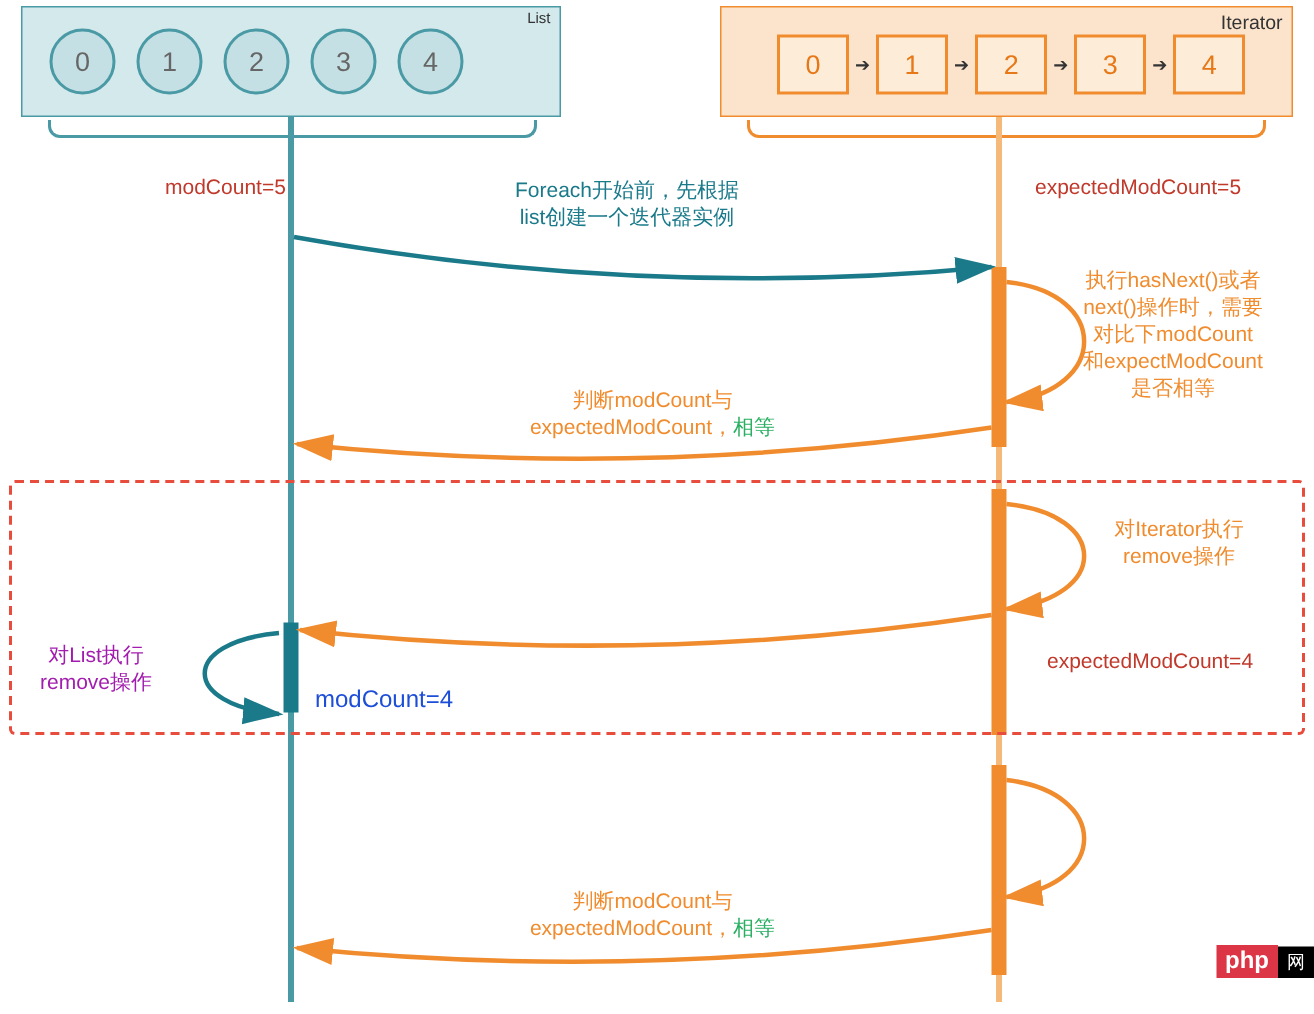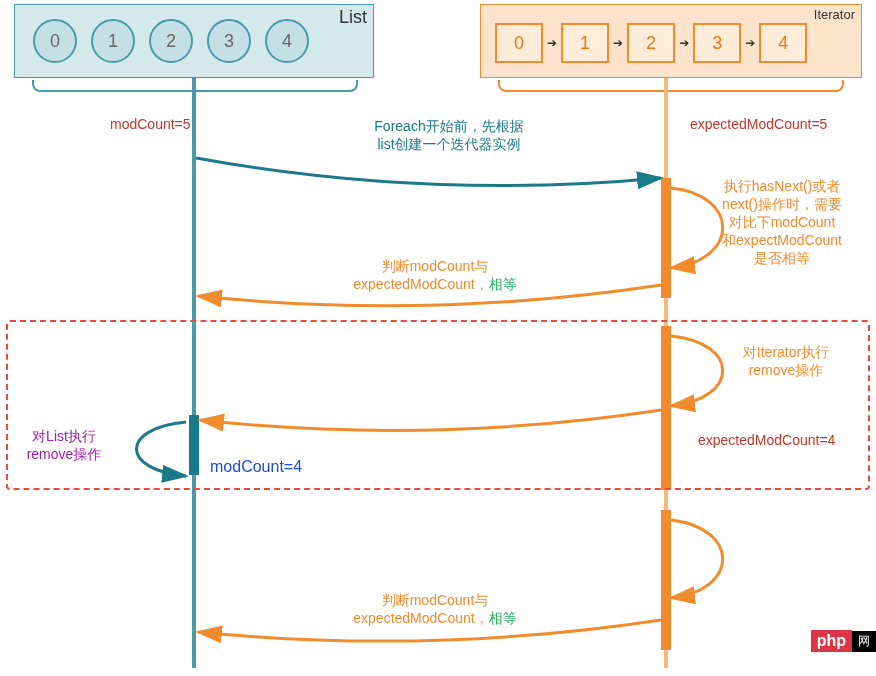--- a/index.html
+++ b/index.html
@@ -5,31 +5,31 @@
     * { box-sizing: border-box; margin: 0; padding: 0; }
     body { font-family: Arial, "Microsoft YaHei", sans-serif; width: 876px; height: 676px; position: relative; background: #fff; }
     
     .container { position: relative; width: 100%; height: 100%; }
     
     
     .list-box {
       position: absolute; top: 4px; left: 14px; width: 360px; height: 74px;
       background: #d4e9ec; border: 1px solid #4a9aa5;
     }
-    .list-box-label { position: absolute; top: 2px; right: 6px; font-size: 18px; color: #333; }
+    .list-box-label { position: absolute; top: 2px; right: 6px; font-size: 10px; color: #333; }
     .list-items { display: flex; gap: 14px; padding: 14px 18px; align-items: center; }
     .list-circle {
       width: 44px; height: 44px; border-radius: 50%; border: 2px solid #4a9aa5;
       display: flex; align-items: center; justify-content: center; font-size: 18px; color: #666;
       background: #c5e0e4;
     }
     
     .iterator-box {
       position: absolute; top: 4px; left: 480px; width: 382px; height: 74px;
-      background: #fce4cc; border: 1px solid #f08c2e;
+      background: #fce4cc; border: 1px solid #f08c2e; padding-left: 23px;
     }
     .iterator-box-label { position: absolute; top: 2px; right: 6px; font-size: 13px; color: #333; }
     .iterator-items { display: flex; gap: 10px; padding: 18px 14px; align-items: center; }
     .iter-square {
       width: 48px; height: 40px; border: 2px solid #f08c2e;
       display: flex; align-items: center; justify-content: center; font-size: 18px; color: #e67817;
       background: #fdecd8;
     }
     .iter-arrow { font-size: 12px; color: #333; margin: 0 -6px; }
     
@@ -161,21 +161,21 @@
 
     <path d="M 661 410 Q 430 445 200 420" stroke="#f08c2e" stroke-width="3" fill="none" marker-end="url(#arrO)"></path>
 
     <path d="M 186 422 C 120 428, 120 470, 186 476" stroke="#1a7a8a" stroke-width="3" fill="none" marker-end="url(#arrT)"></path>
 
     <path d="M 671 520 C 740 528, 740 590, 671 598" stroke="#f08c2e" stroke-width="3" fill="none" marker-end="url(#arrO)"></path>
 
     <path d="M 661 620 Q 430 655 198 632" stroke="#f08c2e" stroke-width="3" fill="none" marker-end="url(#arrO)"></path>
   </svg>
 
-  <div class="msg-text" style="left:332px; top:118px; width:234px;">
+  <div class="msg-text" style="left:301px; top:118px; width:234px;">
     <span>Foreach开始前，先根据</span><br>
     <span>list创建一个迭代器实例</span>
   </div>
 
   <div class="msg-text msg-text-orange" style="left:702px; top:178px; width:160px;">
     <span>执行hasNext()或者</span><br>
     <span>next()操作时，需要</span><br>
     <span>对比下modCount</span><br>
     <span>和expectModCount</span><br>
     <span>是否相等</span>

